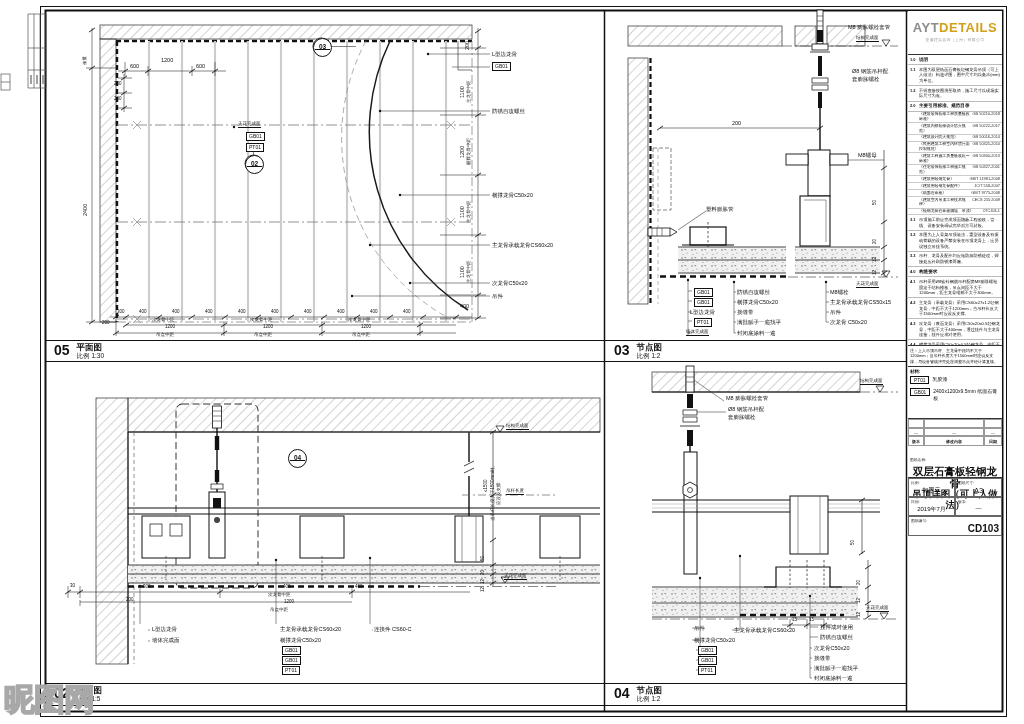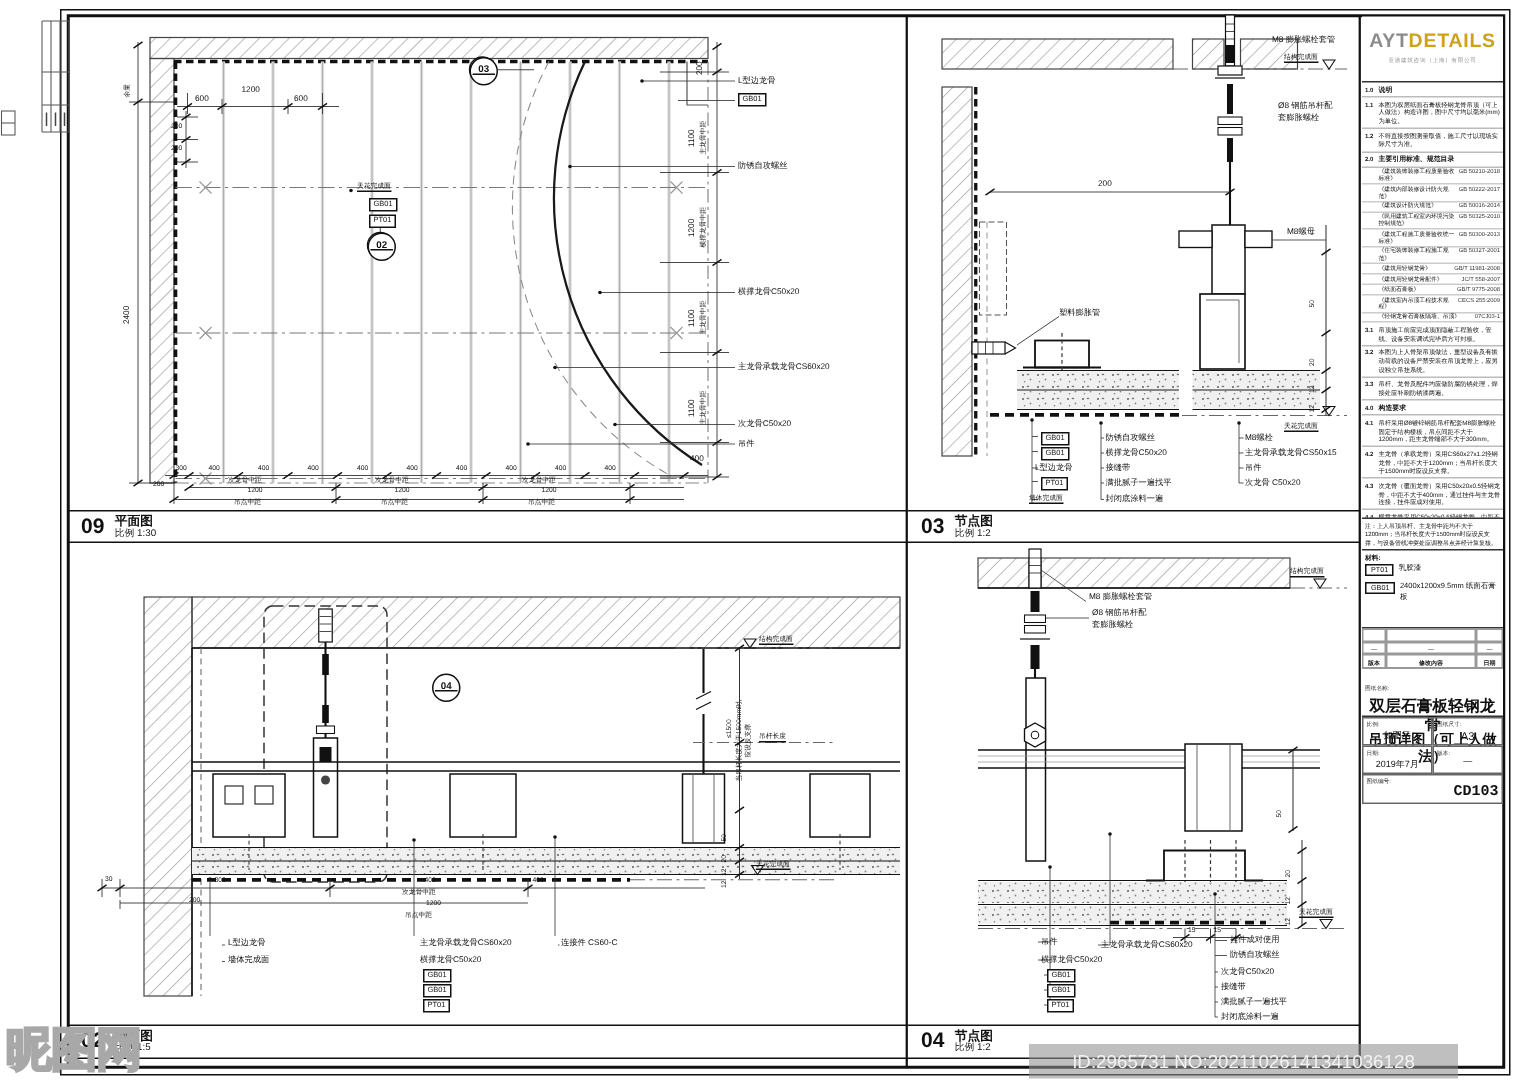--- a/index.html
+++ b/index.html
@@ -50,21 +50,21 @@
   .rev .hd2{font-weight:bold;line-height:2.4;}
   .nameblk{height:32px;padding:1px 2px;box-sizing:border-box;}
   .nameblk .nl{font-size:3.8px;color:#333;}
   .nameblk .t1{font-size:10.5px;font-weight:bold;text-align:center;line-height:1.15;}
   .nameblk .t2{font-size:9.5px;font-weight:bold;text-align:center;line-height:1.15;}
   .info{display:grid;grid-template-columns:1fr 1fr;height:44px;}
   .info .cell{border:0.3px solid #666;padding:1px 2px;position:relative;box-sizing:border-box;}
   .info .cl{font-size:3.8px;color:#333;display:block;}
   .info .cv{font-size:6px;text-align:center;display:block;margin-top:1px;}
   .info .cv.b{font-weight:normal;font-size:7.5px;}
-  .info .num .cv{font-size:10px;font-weight:bold;text-align:right;margin-top:0;font-family:Liberation Mono, monospace;}
+  .info .num .cv{font-size:10px;font-weight:bold;text-align:right;margin-top:0;}
   
   #wm-nipic{position:absolute;left:4px;top:679px;z-index:40;display:flex;align-items:baseline;gap:4px;
             font-weight:800;color:rgba(255,255,255,0.45);-webkit-text-stroke:1.7px #a8a8a8;
             letter-spacing:-1px;}
   #wm-nipic .wmA{font-size:31px;}
   #wm-nipic .wmB{font-size:30px;}
   #wm-id{position:absolute;left:686px;top:696px;width:286px;height:23px;z-index:41;
          background:rgba(145,145,145,0.58);color:#f2f2f2;font-size:12.5px;
          font-family:"Liberation Sans",sans-serif;display:flex;align-items:center;
          justify-content:center;white-space:nowrap;}
@@ -374,21 +374,21 @@
         <path d="M740,556 V630 M740,630 H732"></path>
         <path d="M810,596 V678 M810,627 H818 M810,637 H818 M810,648 H812 M810,658 H812 M810,668 H812 M810,678 H812"></path>
       </g>
       <use href="#dt" x="700" y="578"></use>
         <use href="#dt" x="740" y="556"></use>
         <use href="#dt" x="810" y="596"></use>
     </g>
   </svg>
 
   <div class="ptitle" style="left:54px;top:343px">
-    <span class="pnum">09</span>
+    <span class="pnum">05</span>
     <span class="pt">
         <b>平面图</b>
         <i>比例 1:30</i>
       </span>
   </div>
   <div class="ptitle" style="left:614px;top:343px">
     <span class="pnum">03</span>
     <span class="pt">
         <b>节点图</b>
         <i>比例 1:2</i>
@@ -752,15 +752,14 @@
       <div class="cell num" style="grid-column:1 / span 2">
         <span class="cl">图纸编号:</span>
         <span class="cv">CD103</span>
       </div>
     </div>
   </div>
 
   <div id="wm-nipic">
     <span class="wmA">昵图网</span>
   </div>
-  <div id="wm-id">ID:2965731 NO:20211026141341036128</div>
 
 </div>
 
 </body></html>

